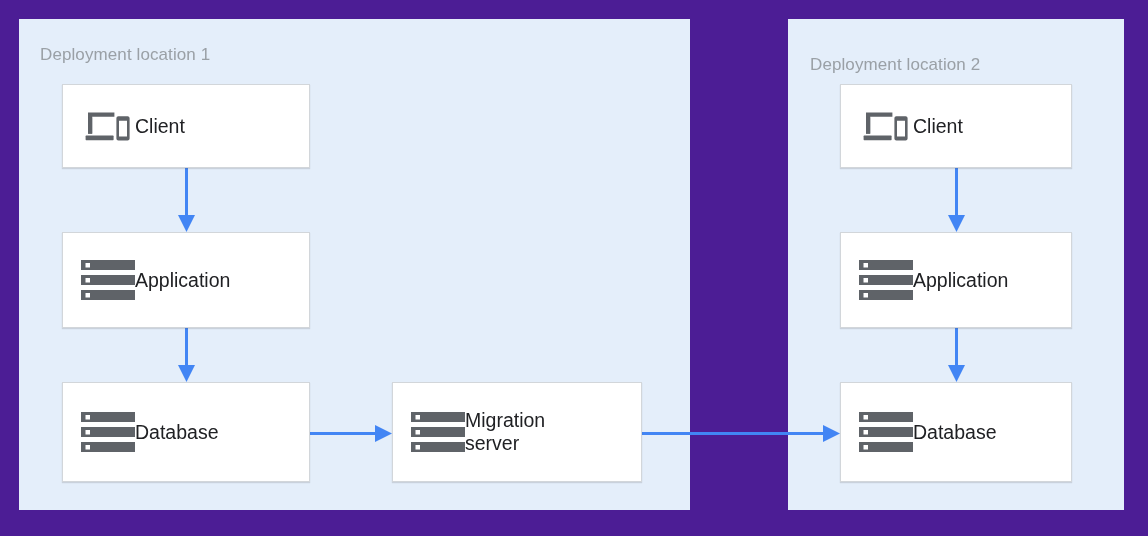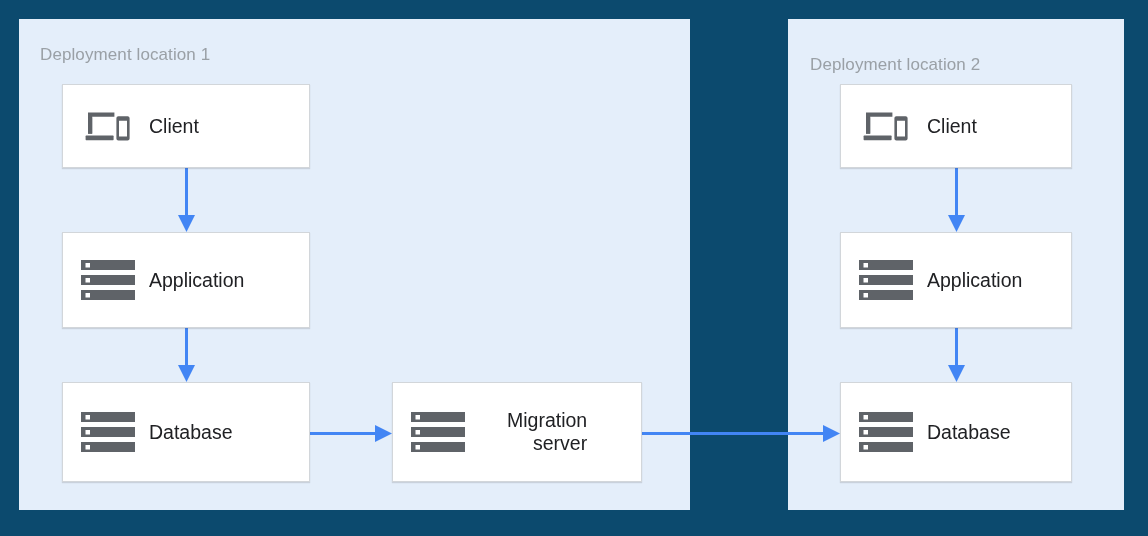--- a/index.html
+++ b/index.html
@@ -48,38 +48,36 @@
     display: flex;
     align-items: center;
     justify-content: center;
     width: 54px;
     margin-left: 18px;
   }
   .node .node-label {
     font-size: 19.5px;
     color: #202124;
     line-height: 1.18;
-    margin-left: 14px;
     white-space: pre-line;
-    text-align: right;
   }
 
   
   .icon-svg { display: block; }
 
   
   .conn {
     position: absolute;
     overflow: visible;
   }
 </style>
 </head>
 <body>
 
-<div id="diagram" style="width: 1148px; height: 536px; background: #0c4a6e;">
+<div id="diagram" style="width: 1148px; height: 536px; background: #4c1d95;">
     <div class="zone" style="left: 19px; top: 19px; width: 671px; height: 491px; background: rgb(228, 238, 250);"></div>
     <div class="zone-label" style="left: 40px; top: 46px; color: rgb(154, 160, 166);">Deployment location 1</div>
     <div class="zone" style="left: 788px; top: 19px; width: 336px; height: 491px; background: rgb(228, 238, 250);"></div>
     <div class="zone-label" style="left: 810px; top: 56px; color: rgb(154, 160, 166);">Deployment location 2</div>
     <div class="conn" style="left: 176.5px; top: 168px; width: 19px; height: 64px;"><svg width="19" height="64" viewBox="0 0 19 64">
         <rect x="8" y="0" width="3" height="48" fill="#4285f4"></rect>
             <polygon points="1,47 18,47 9.5,64" fill="#4285f4"></polygon>
       </svg></div>
     <div class="conn" style="left: 176.5px; top: 328px; width: 19px; height: 54px;"><svg width="19" height="54" viewBox="0 0 19 54">
         <rect x="8" y="0" width="3" height="38" fill="#4285f4"></rect>
@@ -131,21 +129,21 @@
           <rect x="0" y="0" width="54" height="10" fill="#5f6368"></rect>
           <rect x="4.5" y="3" width="4.5" height="4.5" fill="#ffffff"></rect>
           <rect x="0" y="15" width="54" height="10" fill="#5f6368"></rect>
           <rect x="4.5" y="18" width="4.5" height="4.5" fill="#ffffff"></rect>
           <rect x="0" y="30" width="54" height="10" fill="#5f6368"></rect>
           <rect x="4.5" y="33" width="4.5" height="4.5" fill="#ffffff"></rect>
         </svg>
       </div>
       <div class="node-label" style="color: rgb(32, 33, 36);">Database</div>
     </div>
-    <div class="node" style="left: 392px; top: 382px; width: 250px; height: 100px; background: rgb(255, 255, 255); border-color: rgb(210, 214, 218); gap: 28px;">
+    <div class="node" style="left: 392px; top: 382px; width: 250px; height: 100px; background: rgb(255, 255, 255); border-color: rgb(210, 214, 218);">
       <div class="icon-wrap">
         <svg class="icon-svg" width="54" height="40" viewBox="0 0 54 40">
           <rect x="0" y="0" width="54" height="10" fill="#5f6368"></rect>
           <rect x="4.5" y="3" width="4.5" height="4.5" fill="#ffffff"></rect>
           <rect x="0" y="15" width="54" height="10" fill="#5f6368"></rect>
           <rect x="4.5" y="18" width="4.5" height="4.5" fill="#ffffff"></rect>
           <rect x="0" y="30" width="54" height="10" fill="#5f6368"></rect>
           <rect x="4.5" y="33" width="4.5" height="4.5" fill="#ffffff"></rect>
         </svg>
       </div>

